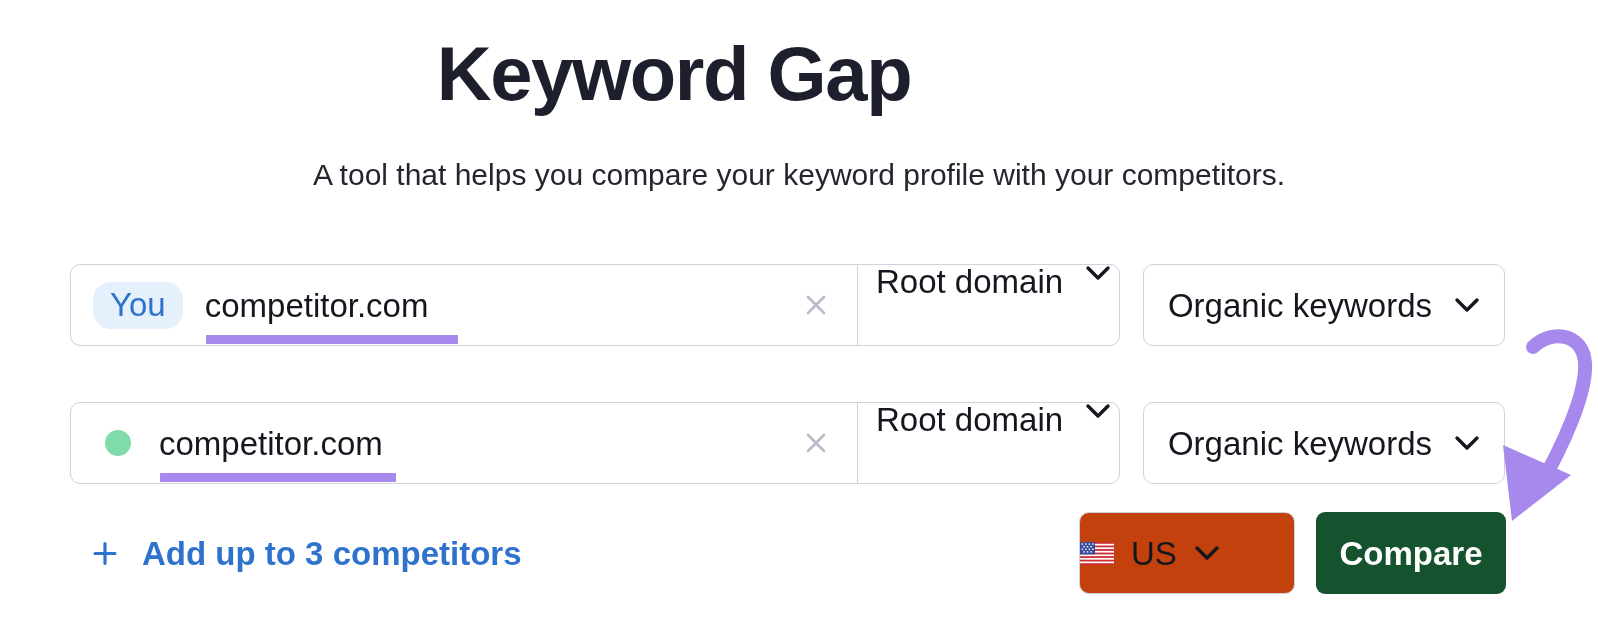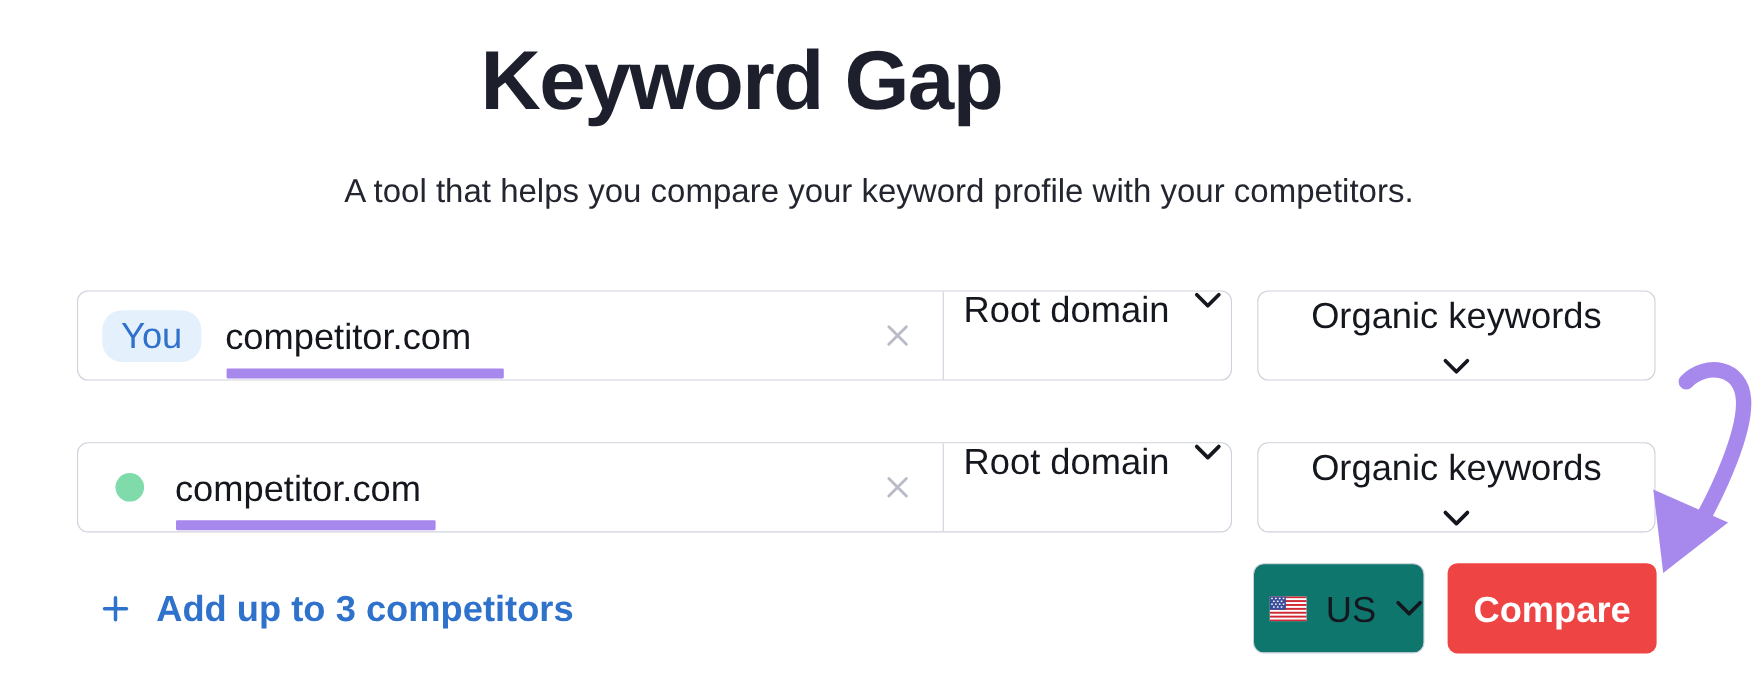--- a/index.html
+++ b/index.html
@@ -167,21 +167,20 @@
     width: 362px;
     height: 82px;
     display: flex;
     align-items: center;
     justify-content: center;
     gap: 22px;
     border: 1.5px solid #cfd2dc;
     border-radius: 10px;
     background: #ffffff;
     cursor: pointer;
-    flex-direction: column;
   }
 
   
   .bottom-bar {
     position: absolute;
     left: 70px;
     top: 512px;
     width: 1458px;
     height: 82px;
   }
@@ -206,29 +205,29 @@
     color: #2f72cc;
     line-height: 1;
     white-space: nowrap;
     text-align: center;
   }
 
   .country-select {
     position: absolute;
     right: 233px;
     top: 0;
-    width: 156px;
-    height: 82px;
-    display: flex;
-    align-items: center;
-    justify-content: flex-end;
+    width: 216px;
+    height: 82px;
+    display: flex;
+    align-items: center;
+    justify-content: flex-start;
     gap: 17px;
     border: 1.5px solid #cfd2dc;
     border-radius: 10px;
-    background: #0f766e;
+    background: #c2410c;
     cursor: pointer;
   }
 
   .flag {
     position: relative;
     width: 34px;
     height: 23px;
     flex: 0 0 auto;
     overflow: hidden;
     border-radius: 1px;
@@ -242,21 +241,21 @@
   }
 
   .compare-btn {
     position: absolute;
     right: 22px;
     top: 0;
     width: 190px;
     height: 82px;
     border: none;
     border-radius: 9px;
-    background: #ef4444;
+    background: #14532d;
     color: #ffffff;
     font-family: "Liberation Sans", sans-serif;
     font-size: 33px;
     font-weight: 700;
     cursor: pointer;
     line-height: 1;
   }
 
   
   .arrow-anno {

